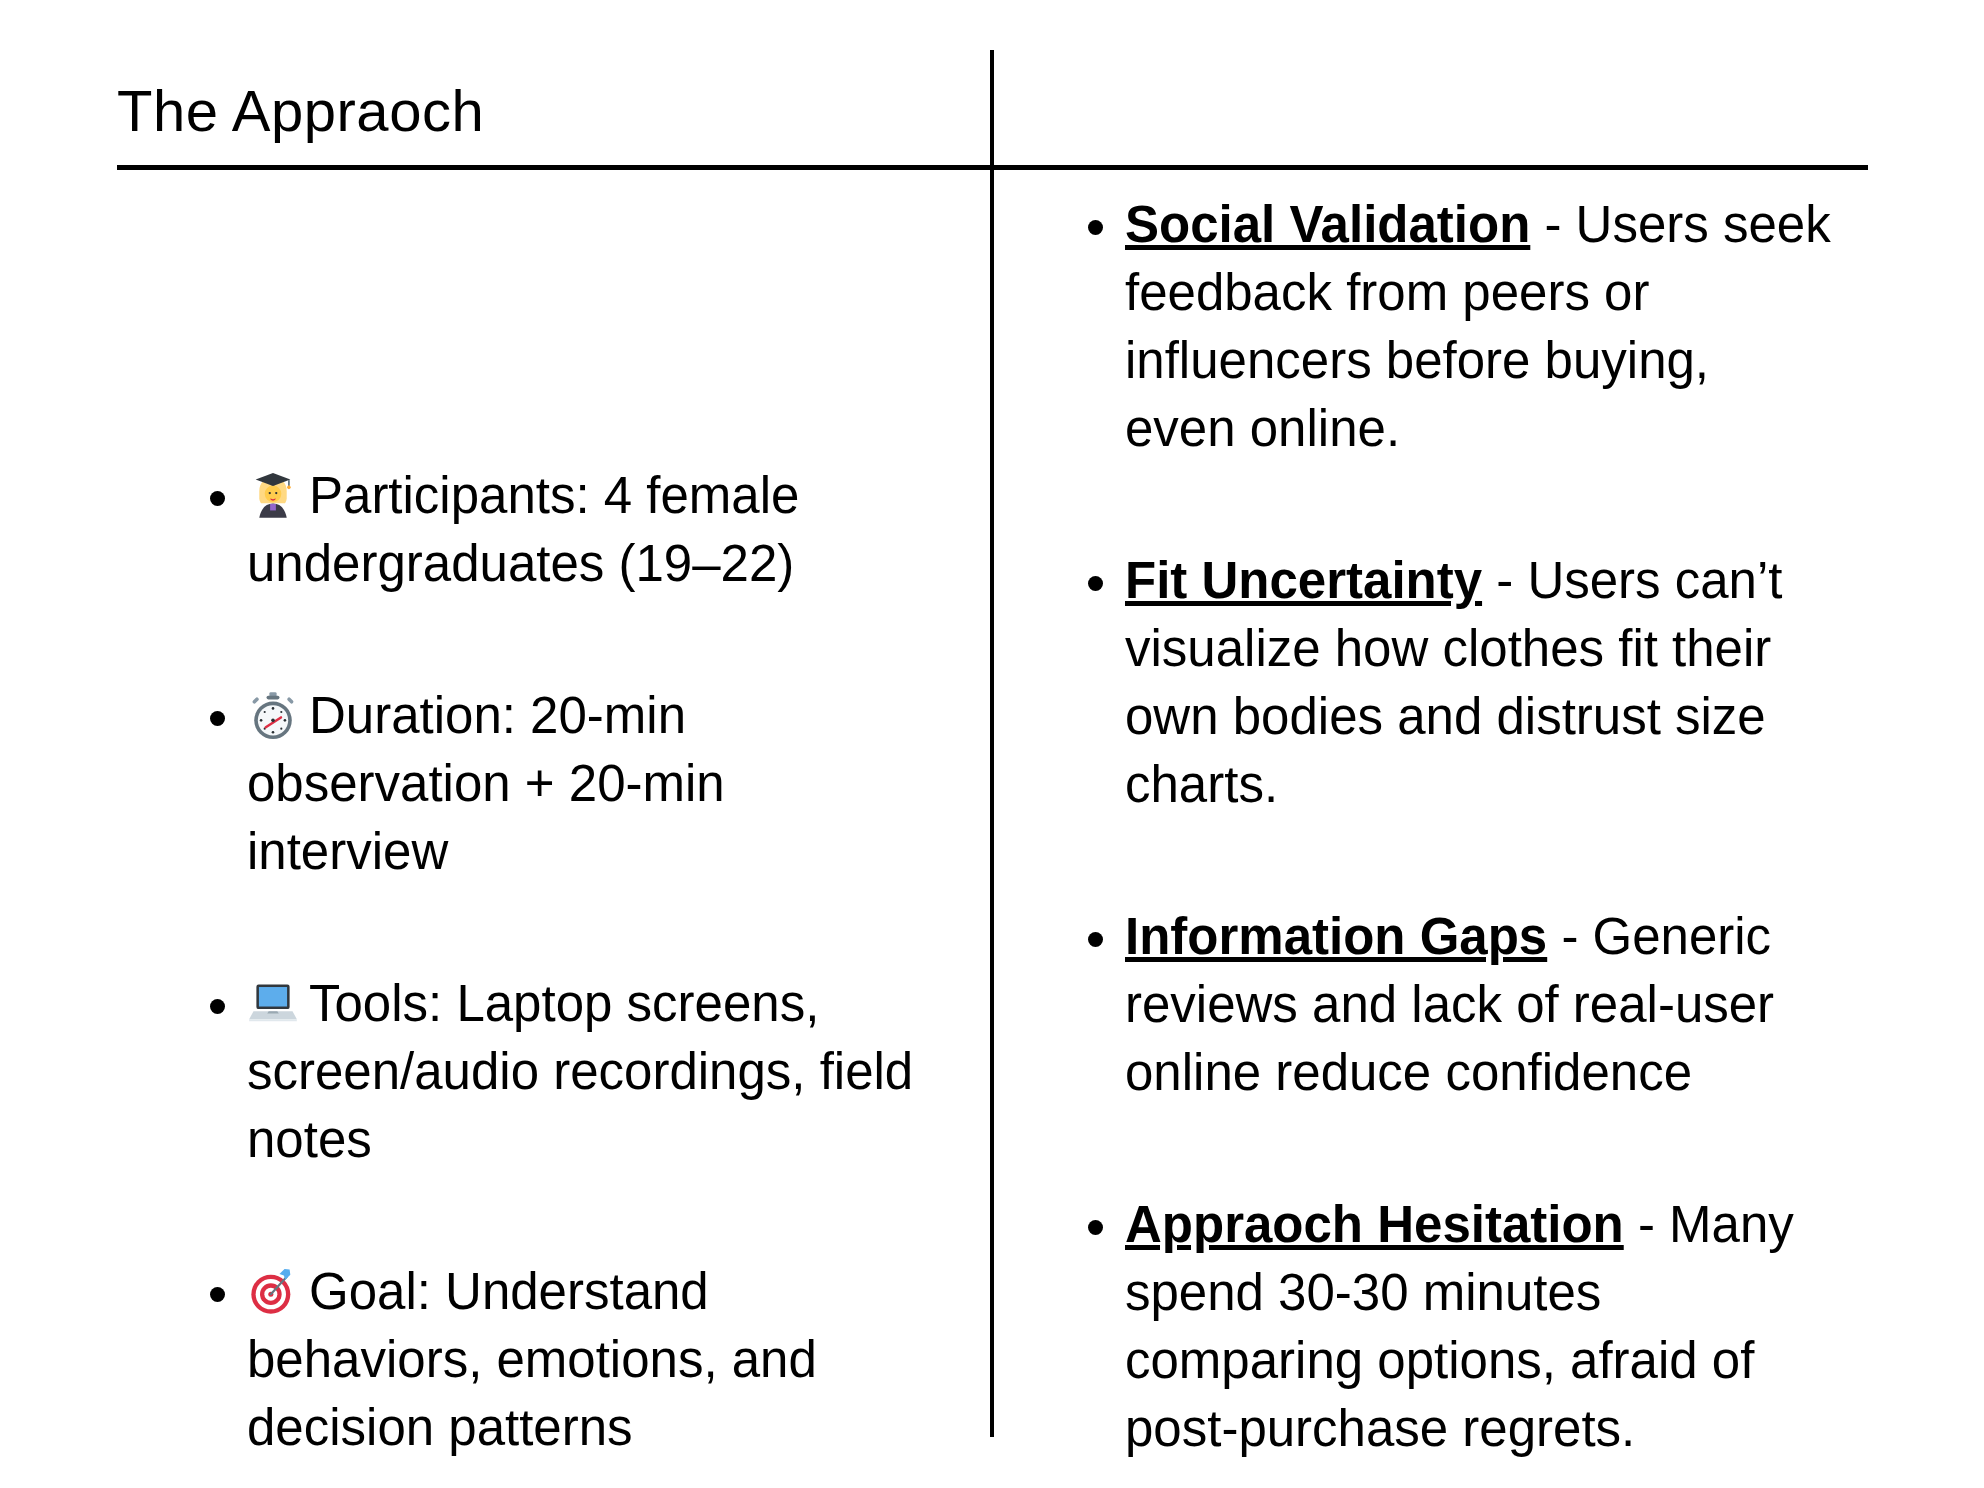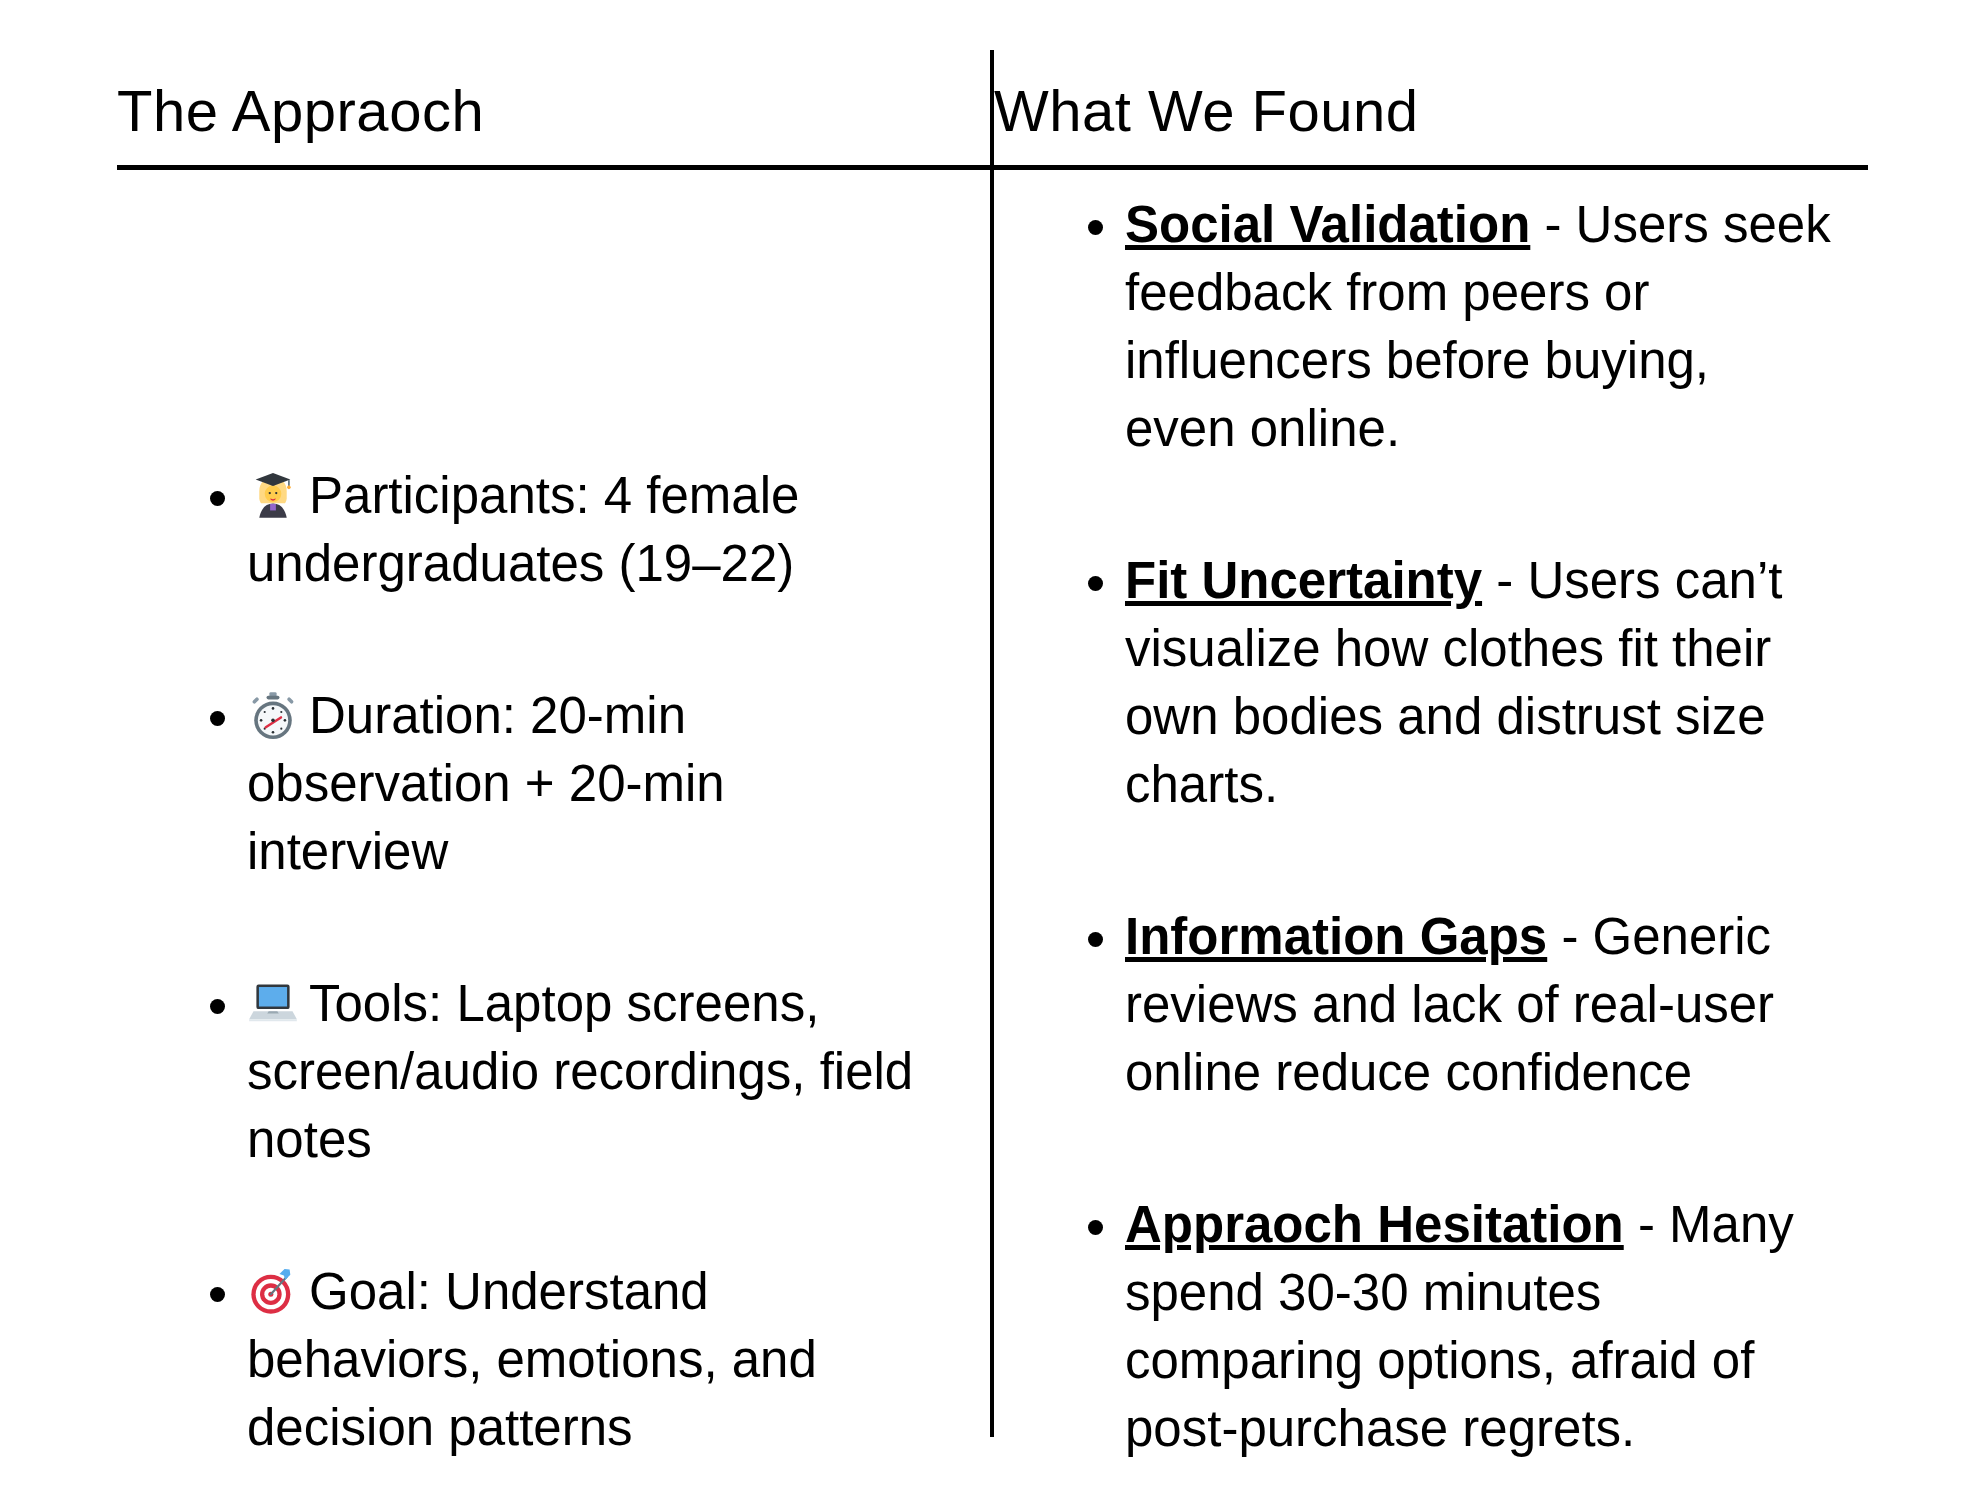--- a/index.html
+++ b/index.html
@@ -55,21 +55,20 @@
 </style>
 </head>
 <body>
 
 <div class="page">
 
   <div class="vline"></div>
   <div class="hline"></div>
 
   <div class="col-header left">The Appraoch</div>
-  <div class="col-header right">What We Found</div>
 
 
   <ul class="blist left">
     <li>
       <span class="emoji"><svg viewBox="0 0 72 72" aria-hidden="true">
         <path fill="#FFD983" d="M36 10c11.5 0 19 8 19 19v10c0 4-2.5 7-2.5 7h-33S17 43 17 39V29c0-11 7.5-19 19-19z"></path>
         <circle cx="36" cy="33" r="11.5" fill="#FFCC4D"></circle>
         <path fill="#FFD983" d="M24 28c-1.5 4-1.5 9 0 12h-4c-1.5-4-1-9 1-12h3zm24 0c1.5 4 1.5 9 0 12h4c1.5-4 1-9-1-12h-3z"></path>
         <circle cx="31.5" cy="32" r="1.6" fill="#292F33"></circle>
         <circle cx="40.5" cy="32" r="1.6" fill="#292F33"></circle>

